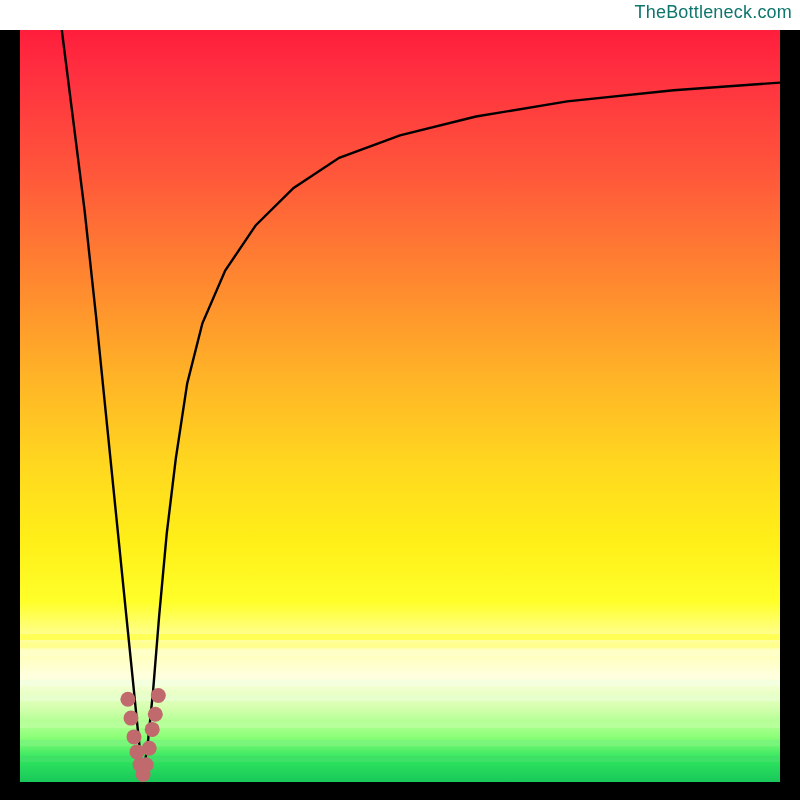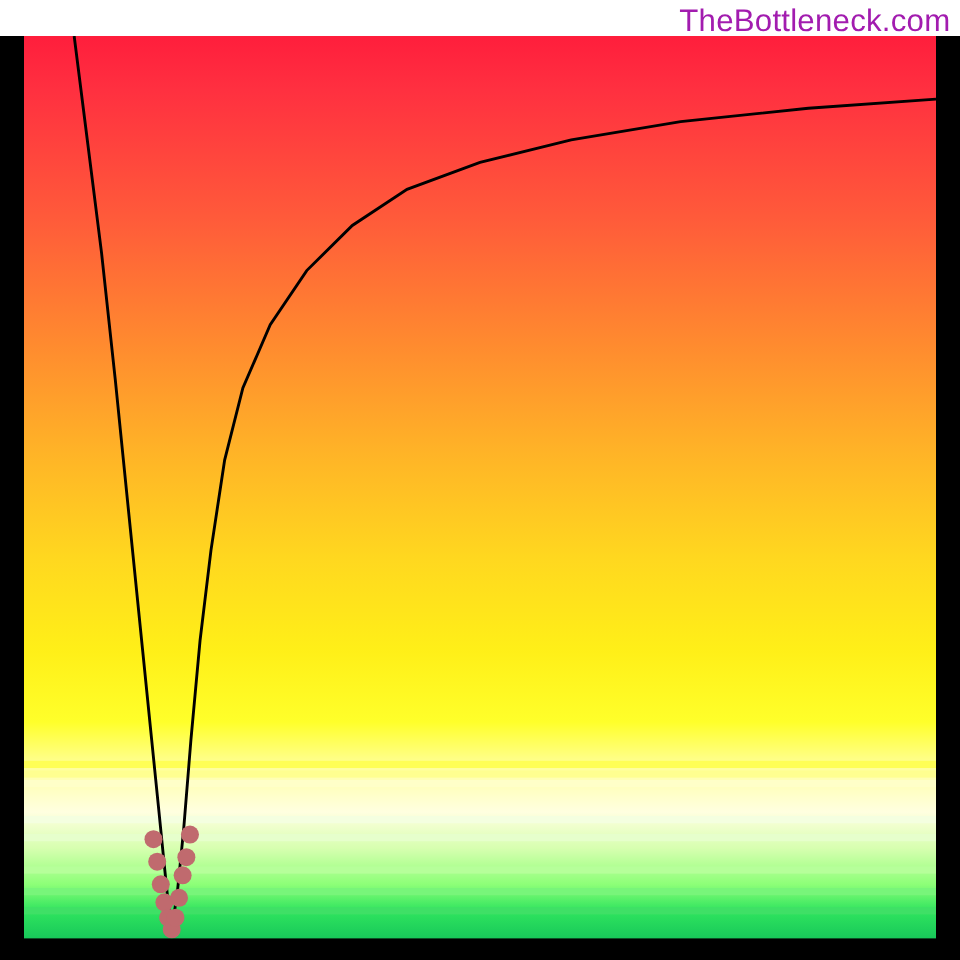--- a/index.html
+++ b/index.html
@@ -14,22 +14,22 @@
   .stage {
     position: relative;
     width: 800px;
     height: 800px;
   }
   
   .watermark {
     position: absolute;
     top: 2px;
     right: 8px;
-    color: #a21caf;
-    font-size: 26px;
+    color: #0f766e;
+    font-size: 18px;
     font-weight: 500;
     letter-spacing: 0.2px;
     z-index: 3;
     user-select: none;
   }
   
   .frame {
     position: absolute;
     left: 0;
     top: 30px;            

